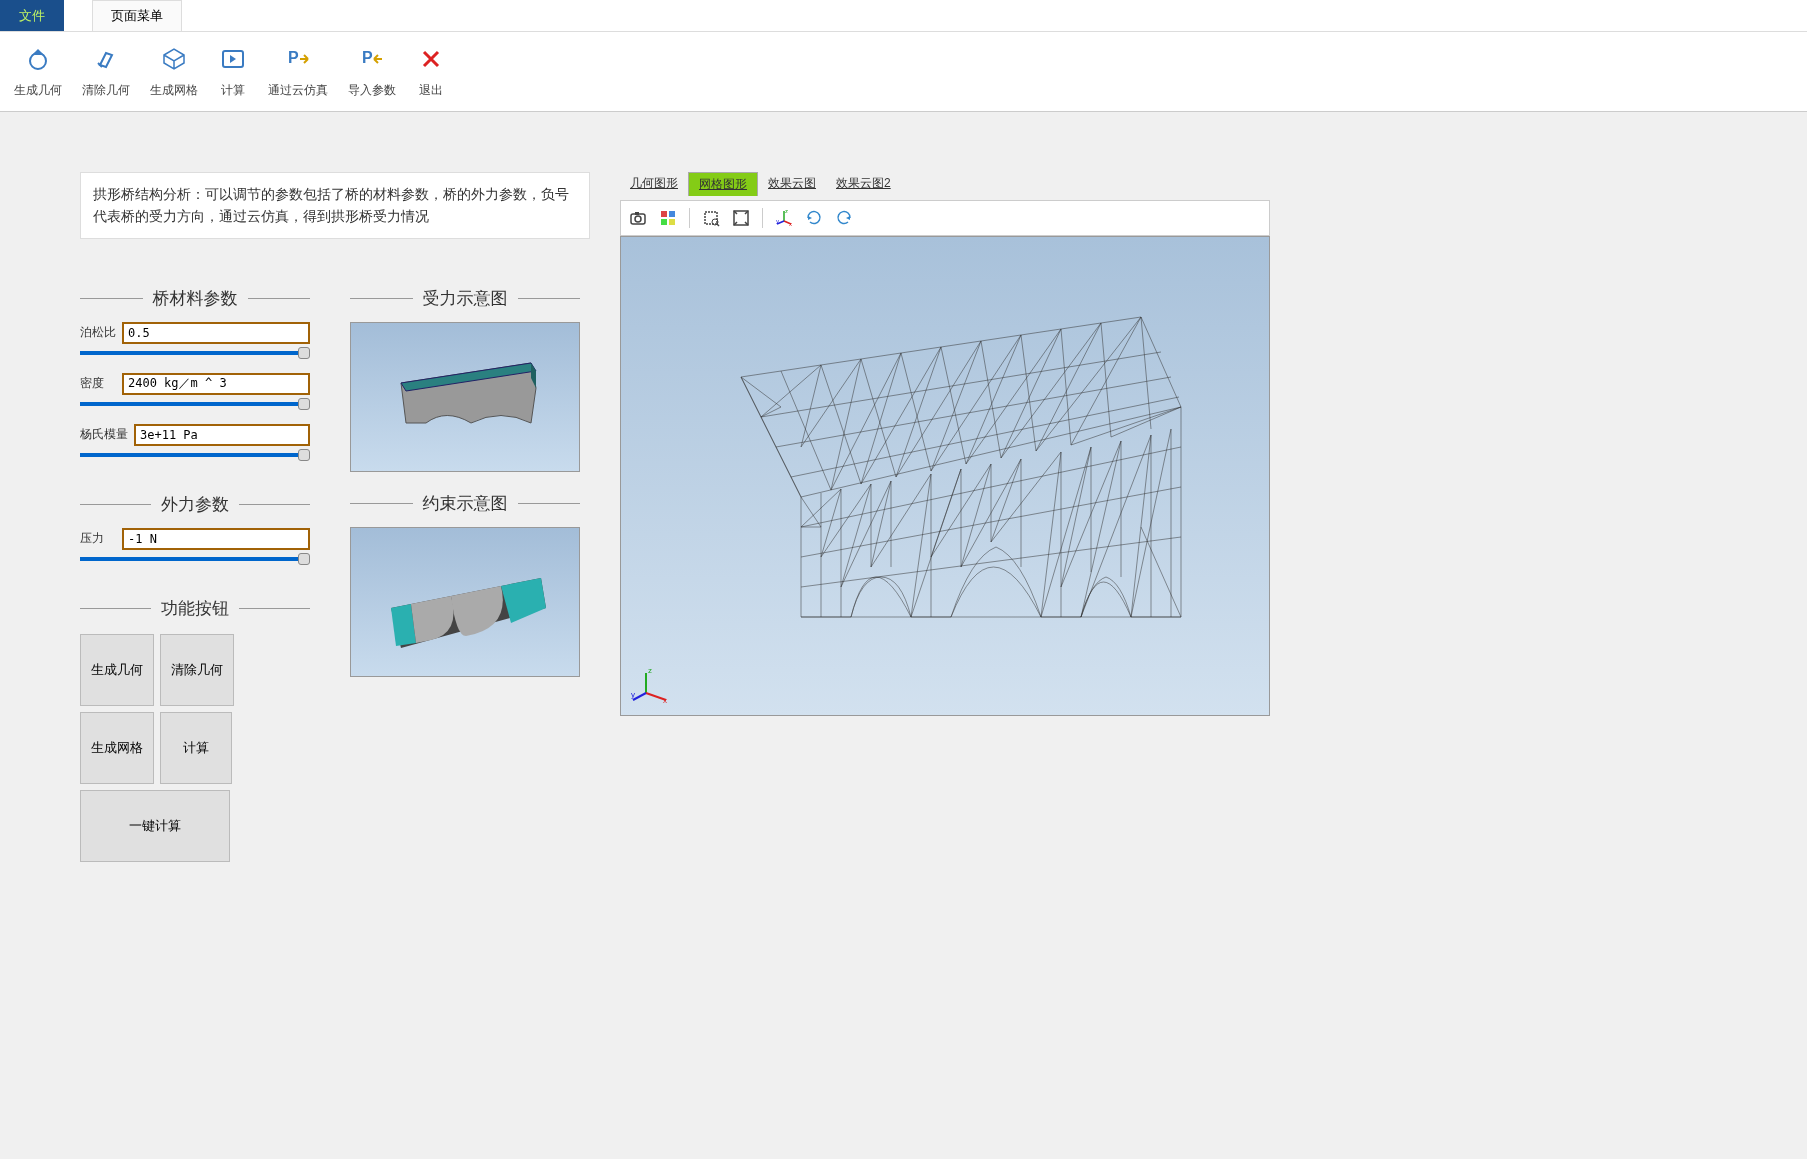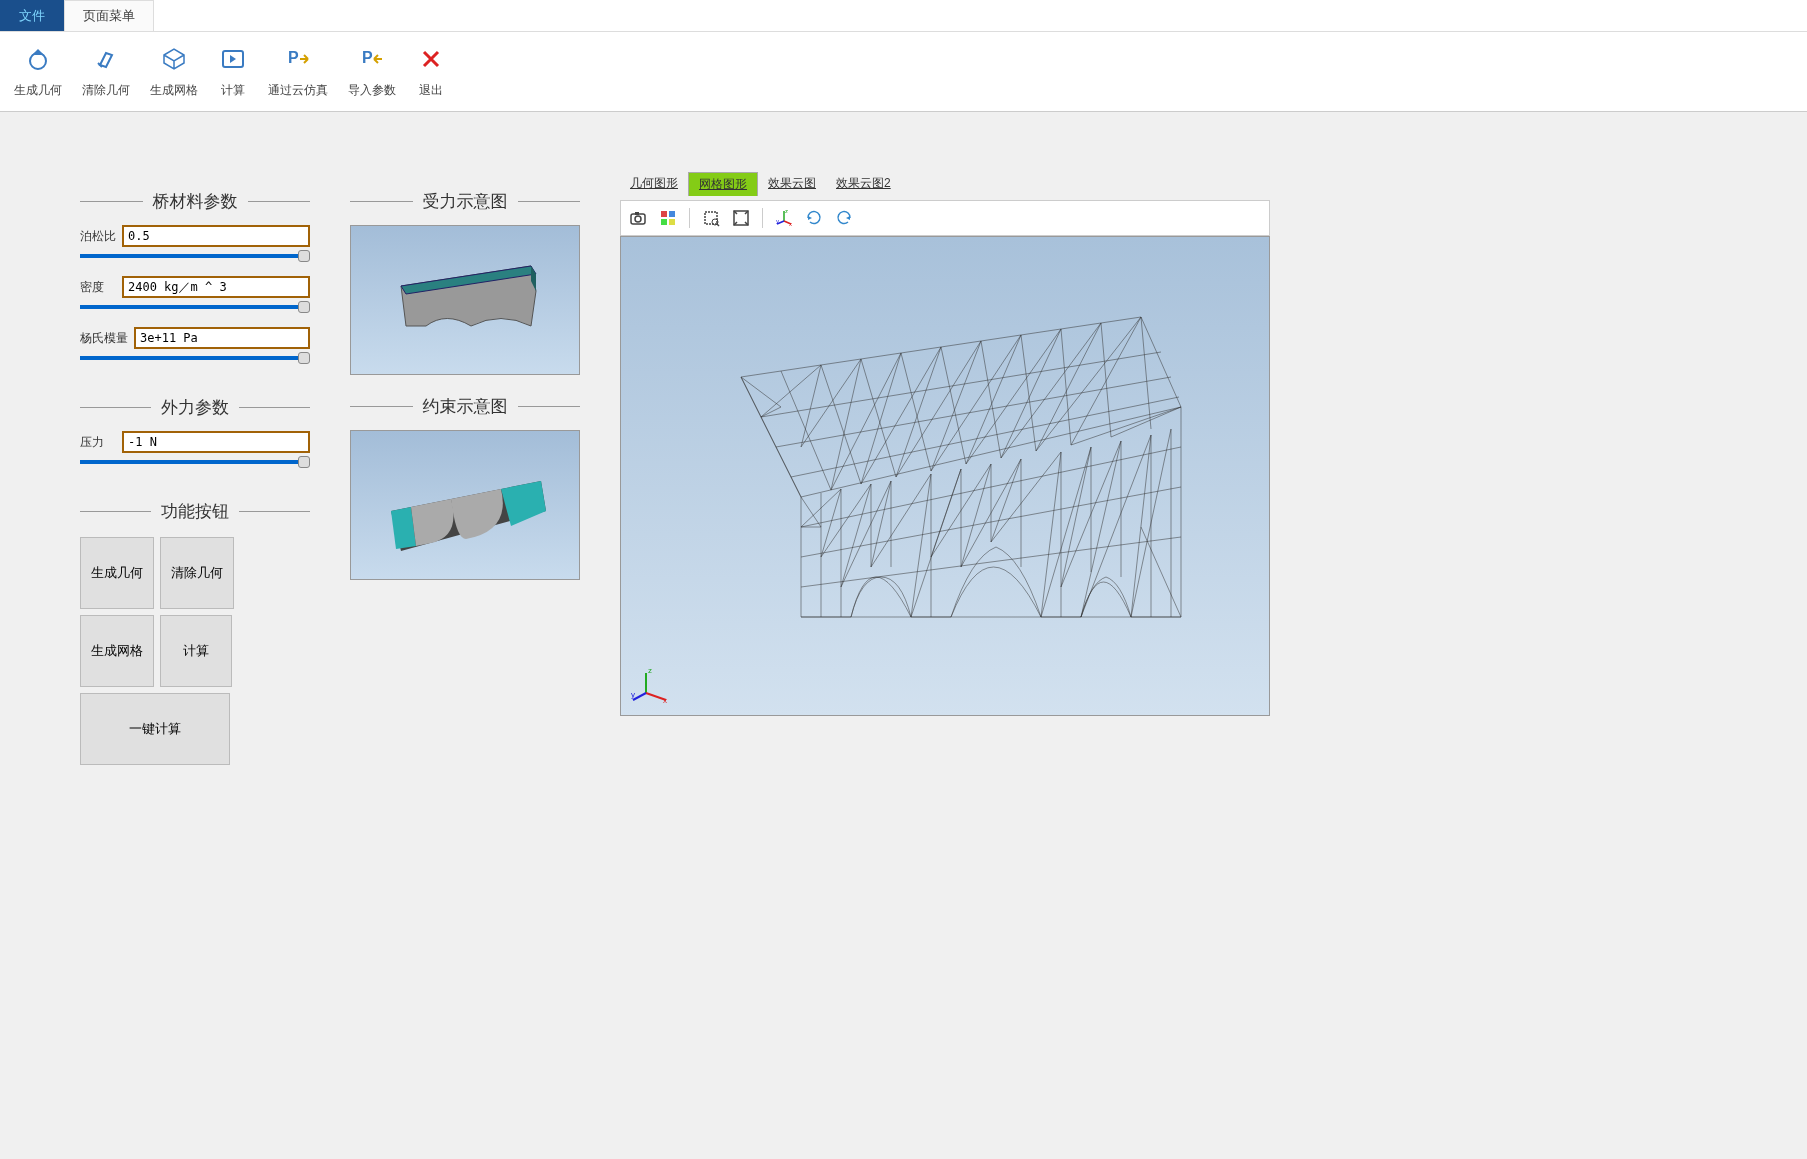--- a/index.html
+++ b/index.html
@@ -1,22 +1,22 @@
 <!DOCTYPE html>
 <html><head>
   <meta charset="utf-8">
   <style>
     * { box-sizing: border-box; margin: 0; padding: 0; }
     body { font-family: "Microsoft YaHei", Arial, sans-serif; font-size: 12px; background: #f0f0f0; color: #333; }
     
     
     .menu-tabs { display: flex; background: #fff; border-bottom: 1px solid #ddd; }
     .menu-tab { padding: 6px 18px; cursor: pointer; border: 1px solid #ddd; border-bottom: none; font-size: 13px; }
-    .menu-tab.active { background: #1a4f8c; color: #7dd3fc; border-color: #1a4f8c; }
-    .menu-tab.inactive { background: #fafafa; color: #404040; }
+    .menu-tab.active { background: #1a4f8c; color: #bef264; border-color: #1a4f8c; }
+    .menu-tab.inactive { background: #fafafa; color: #000000; margin-left: 28px; }
     
     
     .toolbar { display: flex; background: #fff; padding: 8px 4px; border-bottom: 1px solid #ccc; }
     .tool-item { display: flex; flex-direction: column; align-items: center; padding: 4px 10px; cursor: pointer; gap: 8px; }
     .tool-icon { width: 30px; height: 30px; display: flex; align-items: center; justify-content: center; }
     .tool-label { font-size: 12px; color: #444; white-space: nowrap; }
     
     
     .workspace { display: flex; padding: 60px 40px 20px 80px; gap: 30px; }
     .left-panel { width: 510px; }
@@ -134,20 +134,21 @@
           <path d="M7 7 L21 21 M21 7 L7 21" stroke="#d22" stroke-width="3"></path>
         </svg>
     </div>
     <span class="tool-label">退出</span>
   </div>
 </div>
 
 <div class="workspace">
 
   <div class="left-panel">
+    <div class="desc-box">拱形桥结构分析：可以调节的参数包括了桥的材料参数，桥的外力参数，负号代表桥的受力方向，通过云仿真，得到拱形桥受力情况</div>
 
     <div class="left-columns">
 
       <div class="params-col">
         
         <div class="section-header">
             <span>桥材料参数</span>
           </div>
         
         <div class="param-row">

